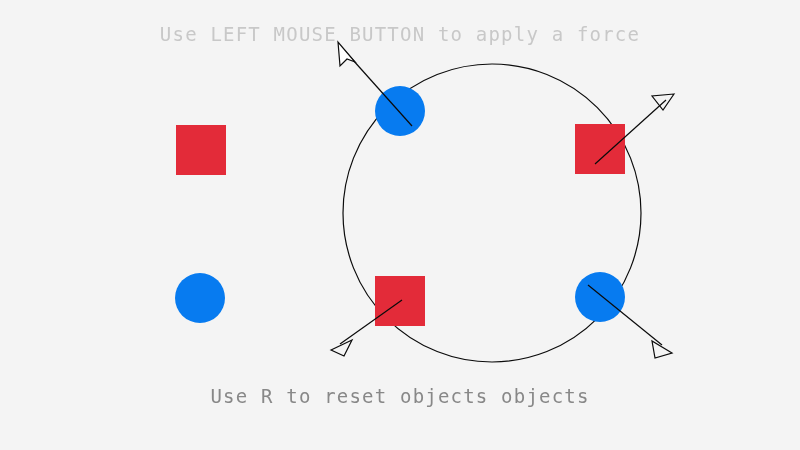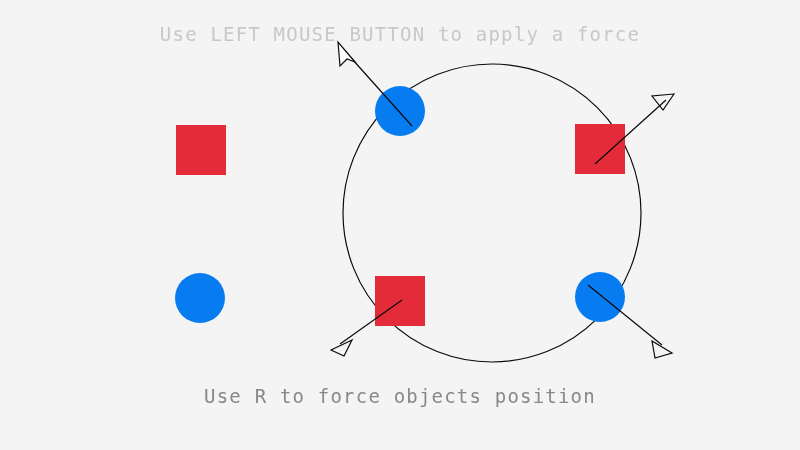--- a/index.html
+++ b/index.html
@@ -99,15 +99,15 @@
     <line class="force-line" id="fl-bl" x1="402" y1="300" x2="340" y2="344" stroke="#0b0b0b"></line>
     <polygon class="arrow-head" id="ah-bl" points="331,350 352,340 344,356" stroke="#0b0b0b"></polygon>
 
     <line class="force-line" id="fl-br" x1="588" y1="285" x2="662" y2="345" stroke="#0b0b0b"></line>
     <polygon class="arrow-head" id="ah-br" points="672,353 652,341 655,358" stroke="#0b0b0b"></polygon>
 
     <polygon class="cursor-head" id="cursor" points="338,42 340,66 347,59 355,62" stroke="#0b0b0b"></polygon>
 
   </svg>
 
-  <div class="hint" id="hint-bottom" style="color: rgb(136, 136, 136); top: 385px;">Use R to force objects position</div>
+  <div class="hint" id="hint-bottom" style="color: rgb(136, 136, 136); top: 385px;">Use R to reset objects objects</div>
 
 </div>
 
 </body></html>

